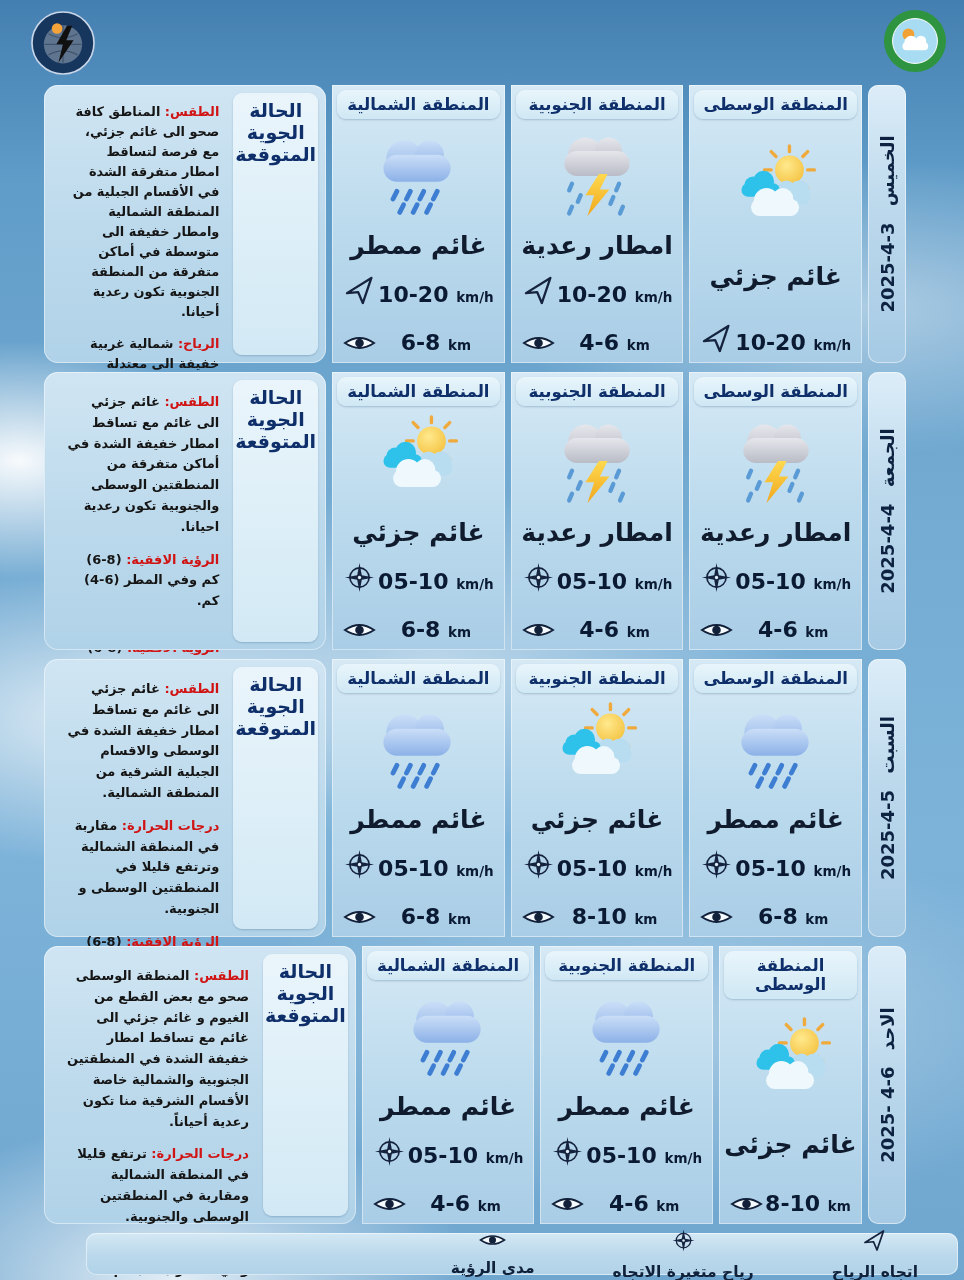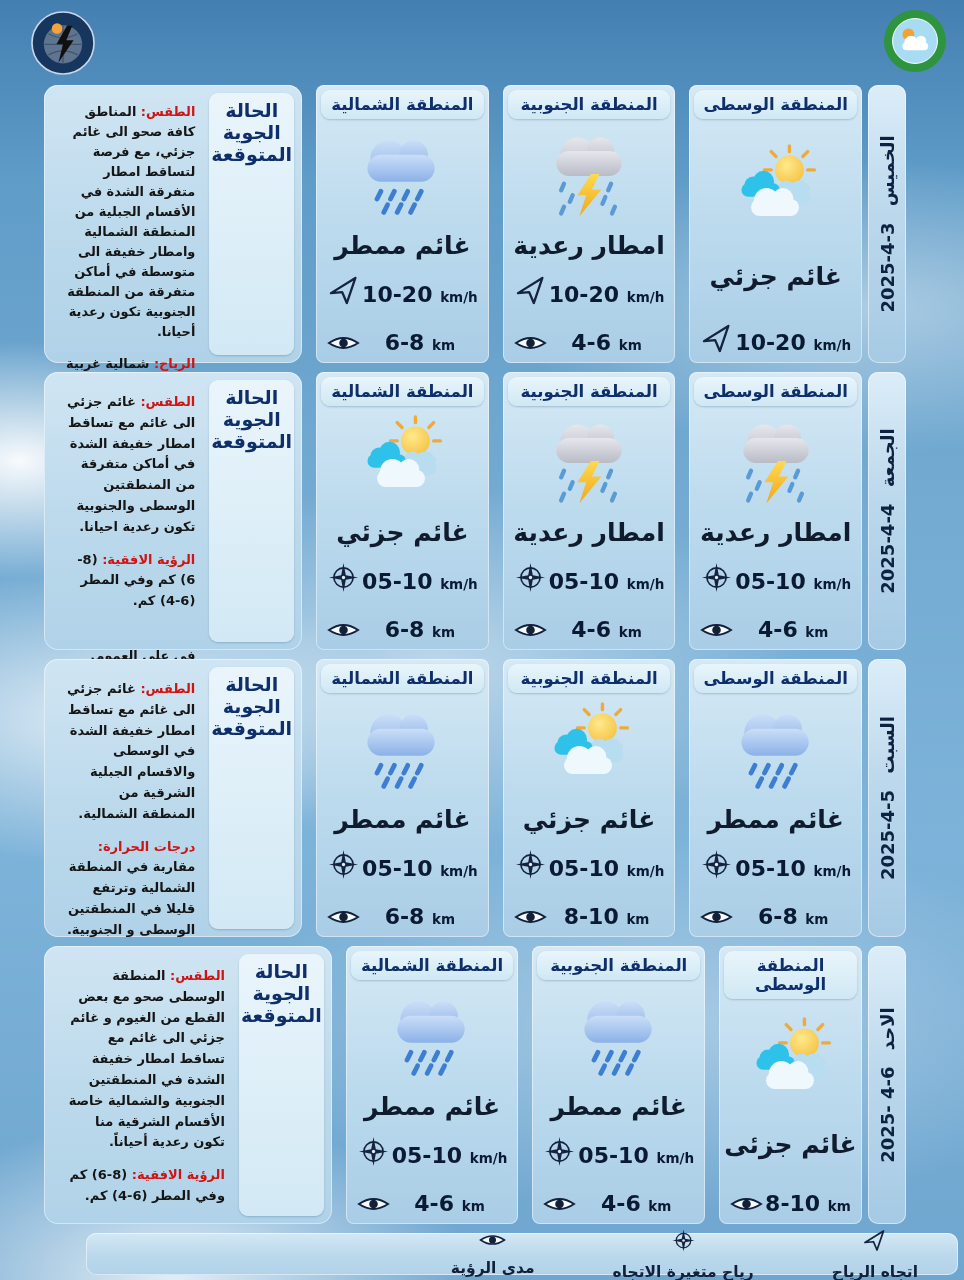--- a/index.html
+++ b/index.html
@@ -37,24 +37,24 @@
     box-shadow:inset 0 0 0 1px rgba(255,255,255,.5);
   }
   .date-rot{
     position:absolute; top:50%; left:50%;
     transform:translate(-50%,-50%) rotate(-90deg);
     white-space:nowrap; direction:rtl;
     font-weight:bold; font-size:18px; color:#0d2240; letter-spacing:.5px;
   }
   .date-rot .dnum{margin-right:10px;}
   .card{
-    flex:0 0 133px; border-radius:8px; padding:5px 5px 8px;
+    flex:0 0 133px; border-radius:0; padding:5px 5px 8px;
     background:linear-gradient(180deg,#d6e9f5 0%,#bedcee 45%,#a9cde6 100%);
     box-shadow:inset 0 0 0 1px rgba(255,255,255,.45);
-    display:flex; flex-direction:column; justify-content:space-between;margin-left:8px;
+    display:flex; flex-direction:column; justify-content:space-between;
   }
   .chip{
     background:linear-gradient(180deg,#e9f5fb,#cfe8f4);
     border-radius:9px; color:#0f2f6b; font-weight:bold; font-size:16.5px;
     text-align:center; padding:5px 2px; box-shadow:0 1px 2px rgba(30,70,110,.25);
   }
   .wicon-wrap{height:104px; display:flex; align-items:center; justify-content:center;}
   .wicon{width:96px; height:96px;}
   .cond{text-align:center; font-weight:bold; font-size:25px; color:#101b2e;}
   .meter{direction:ltr; display:flex; align-items:flex-end; gap:2px; padding:0 6px; height:44px;}
@@ -505,20 +505,21 @@
           <svg class="micon eye">
               <use href="#sym-eye"></use>
             </svg>
           <span class="mval"><b>4-6</b> <small>km</small></span>
         </div>
       </article>
       <aside class="panel">
         <div class="panel-chip">الحالة الجوية المتوقعة</div>
         <div class="panel-body">
             <p><span class="lbl">الطقس:</span><span> المنطقة الوسطى صحو مع بعض القطع من الغيوم و غائم جزئي الى غائم مع تساقط امطار خفيفة الشدة في المنطقتين الجنوبية والشمالية خاصة الأقسام الشرقية منا تكون رعدية أحياناً.</span></p>
+            <p><span class="lbl">درجات الحرارة:</span><span> ترتفع قليلا في المنطقة الشمالية ومقاربة في المنطقتين الوسطى والجنوبية.</span></p>
             <p><span class="lbl">الرؤية الافقية:</span><span> (8-6) كم وفي المطر (6-4) كم.</span></p>
           </div>
       </aside>
     </section>
 
   </div>
 
   <footer class="footer">
     <div class="leg">
       <svg>

